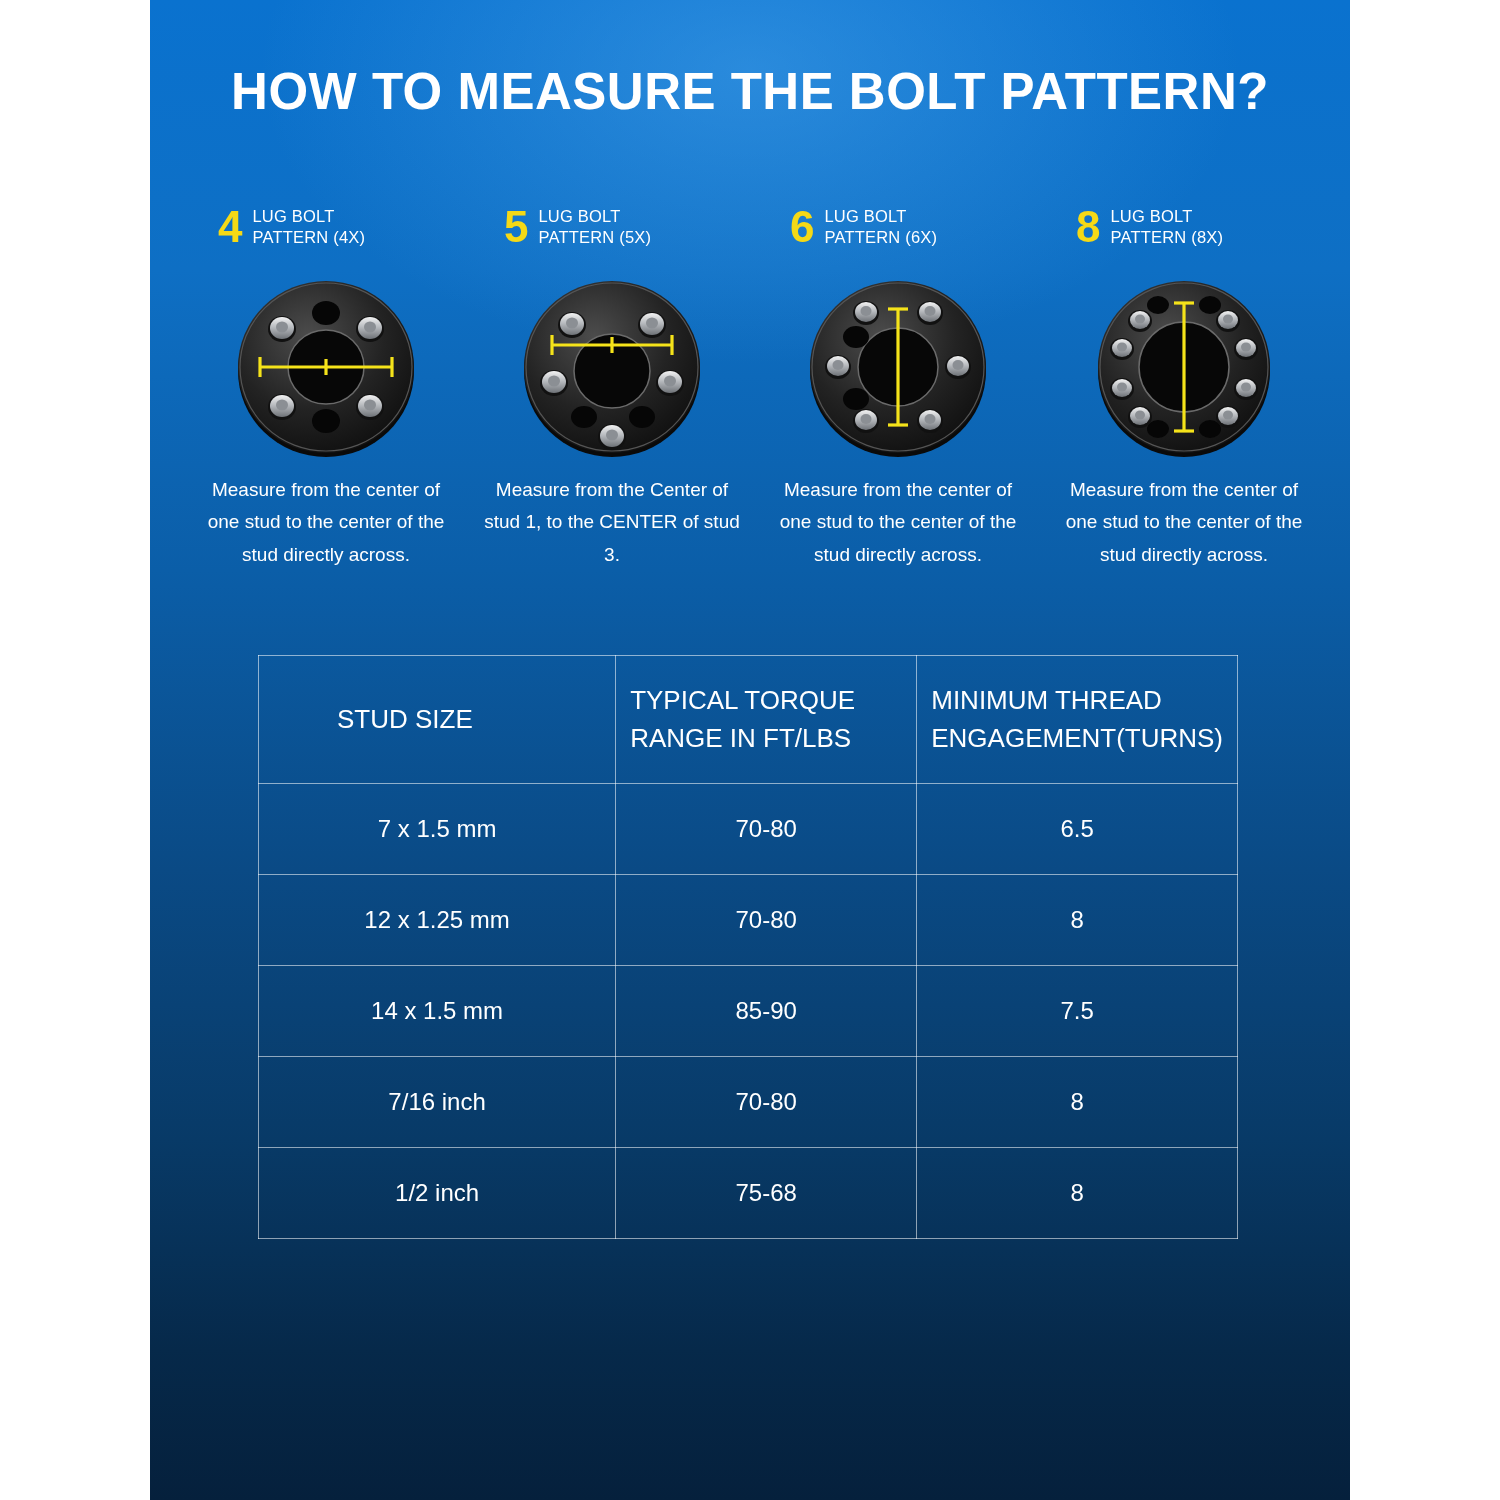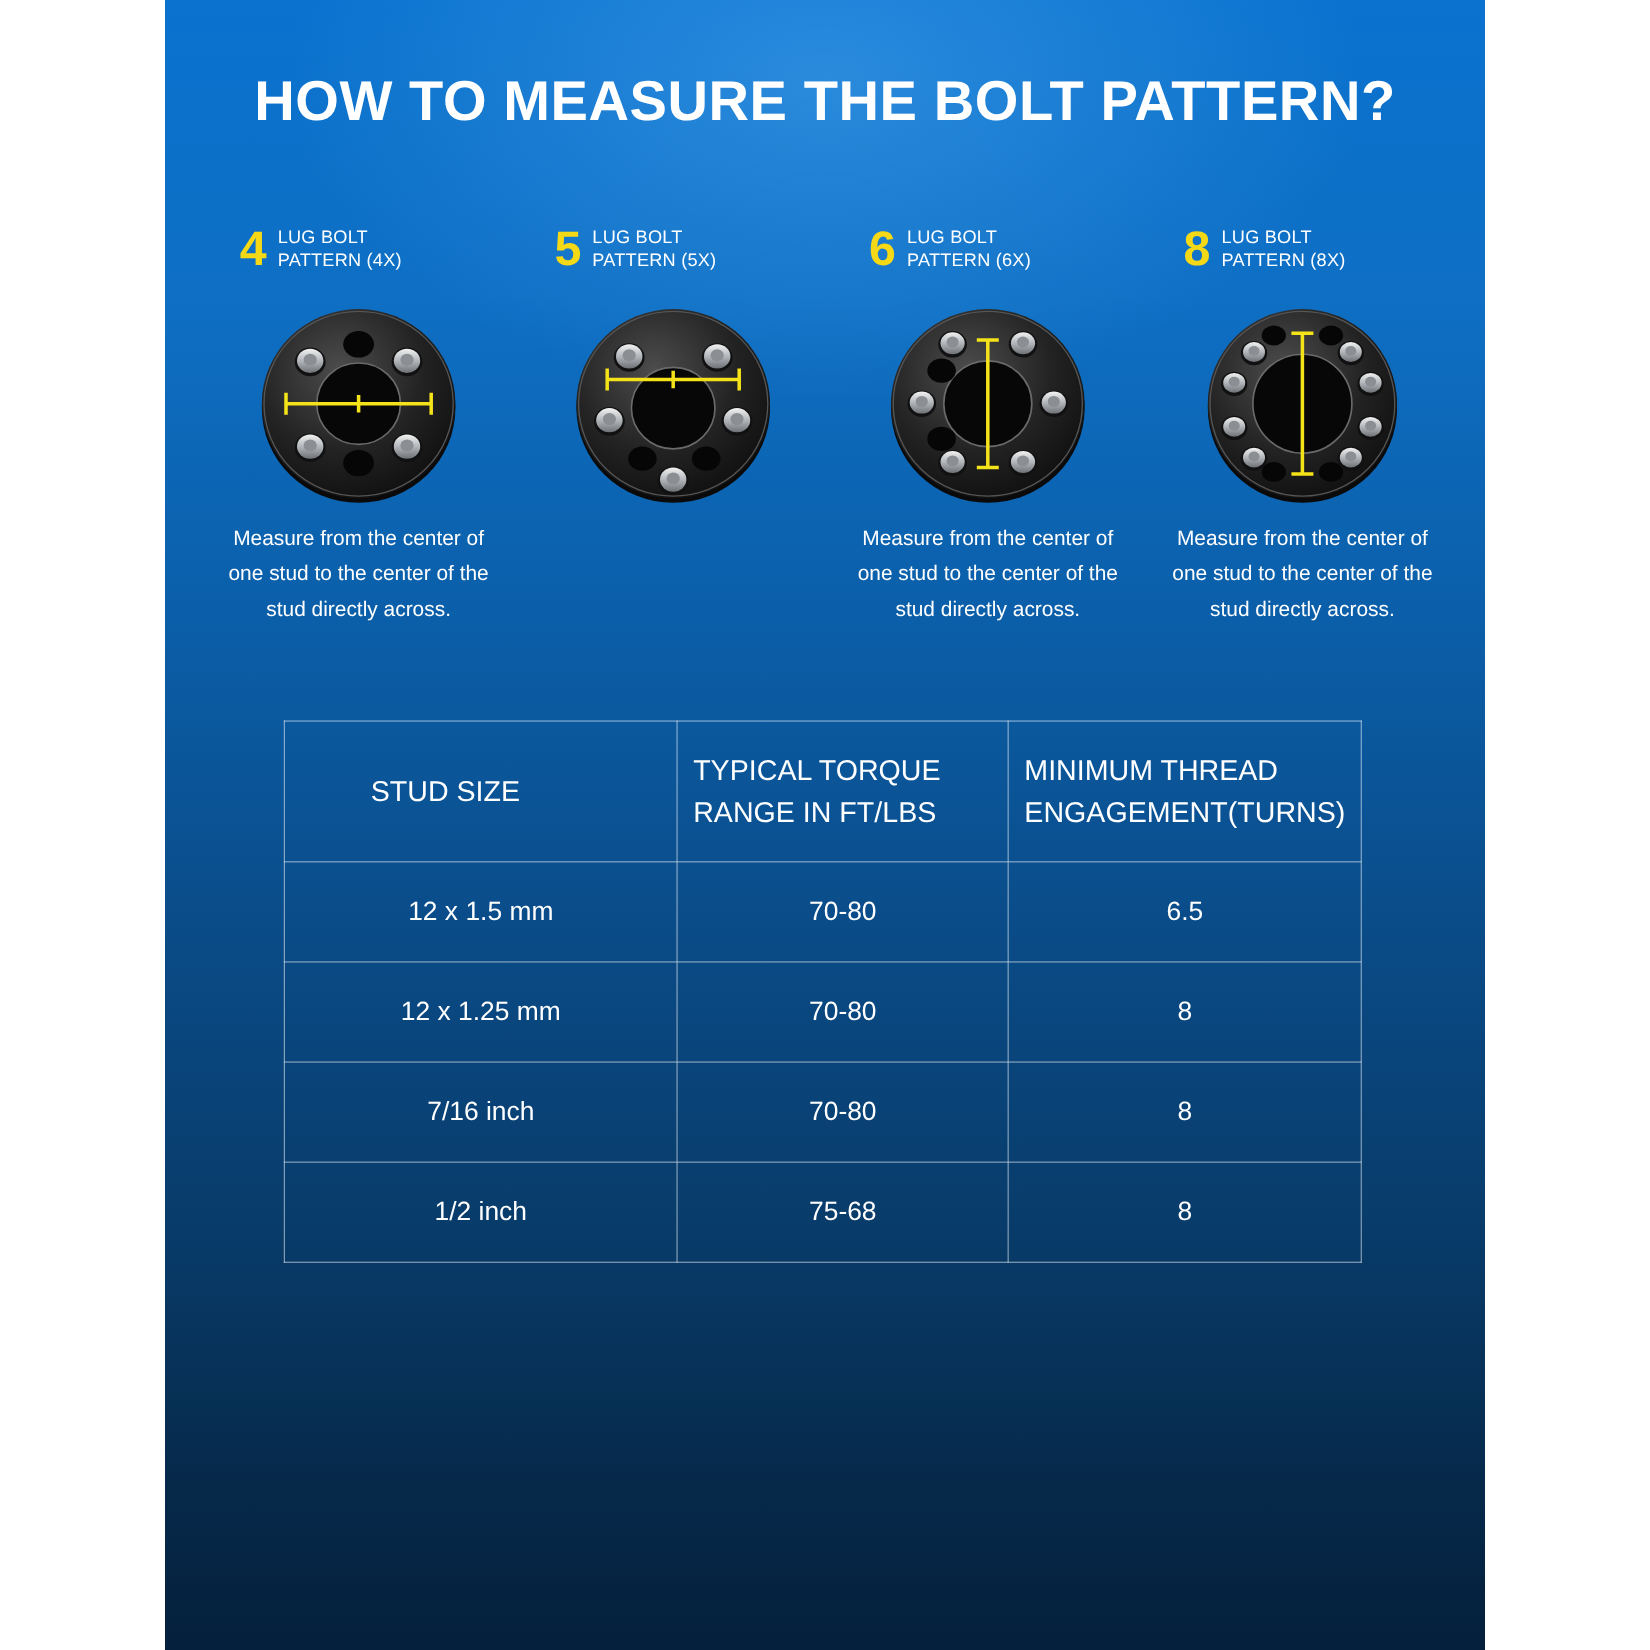--- a/index.html
+++ b/index.html
@@ -239,20 +239,21 @@
             <ellipse cx="100" cy="168" rx="6" ry="5.5" fill="#8b8f94"></ellipse>
           </g>
           <g stroke="#f5e31a" stroke-width="3.2">
             <line x1="40" y1="78" x2="160" y2="78"></line>
             <line x1="40" y1="68" x2="40" y2="88"></line>
             <line x1="160" y1="68" x2="160" y2="88"></line>
             <line x1="100" y1="70" x2="100" y2="86"></line>
           </g>
         </svg>
       </div>
+      <div class="caption">Measure from the Center of stud 1, to the CENTER  of stud 3.</div>
     </div>
 
     <div class="card">
       <div class="card-head">
         <span class="card-num">6</span>
         <span class="card-label">
           <span>LUG BOLT</span><br>
           <span>PATTERN (6X)</span>
         </span>
       </div>
@@ -401,30 +402,35 @@
           <span>RANGE IN FT/LBS</span>
         </th>
         <th>
           <span>MINIMUM THREAD</span><br>
           <span>ENGAGEMENT(TURNS)</span>
         </th>
       </tr>
     </thead>
     <tbody>
       <tr>
-        <td>12 x 1.5 mm</td>
+        <td>7 x 1.5 mm</td>
         <td>70-80</td>
         <td>6.5</td>
       </tr>
       <tr>
         <td>12 x 1.25 mm</td>
         <td>70-80</td>
         <td>8</td>
       </tr>
       <tr>
+        <td>14 x 1.5 mm</td>
+        <td>85-90</td>
+        <td>7.5</td>
+      </tr>
+      <tr>
         <td>7/16 inch</td>
         <td>70-80</td>
         <td>8</td>
       </tr>
       <tr>
         <td>1/2 inch</td>
         <td>75-68</td>
         <td>8</td>
       </tr>
     </tbody>

